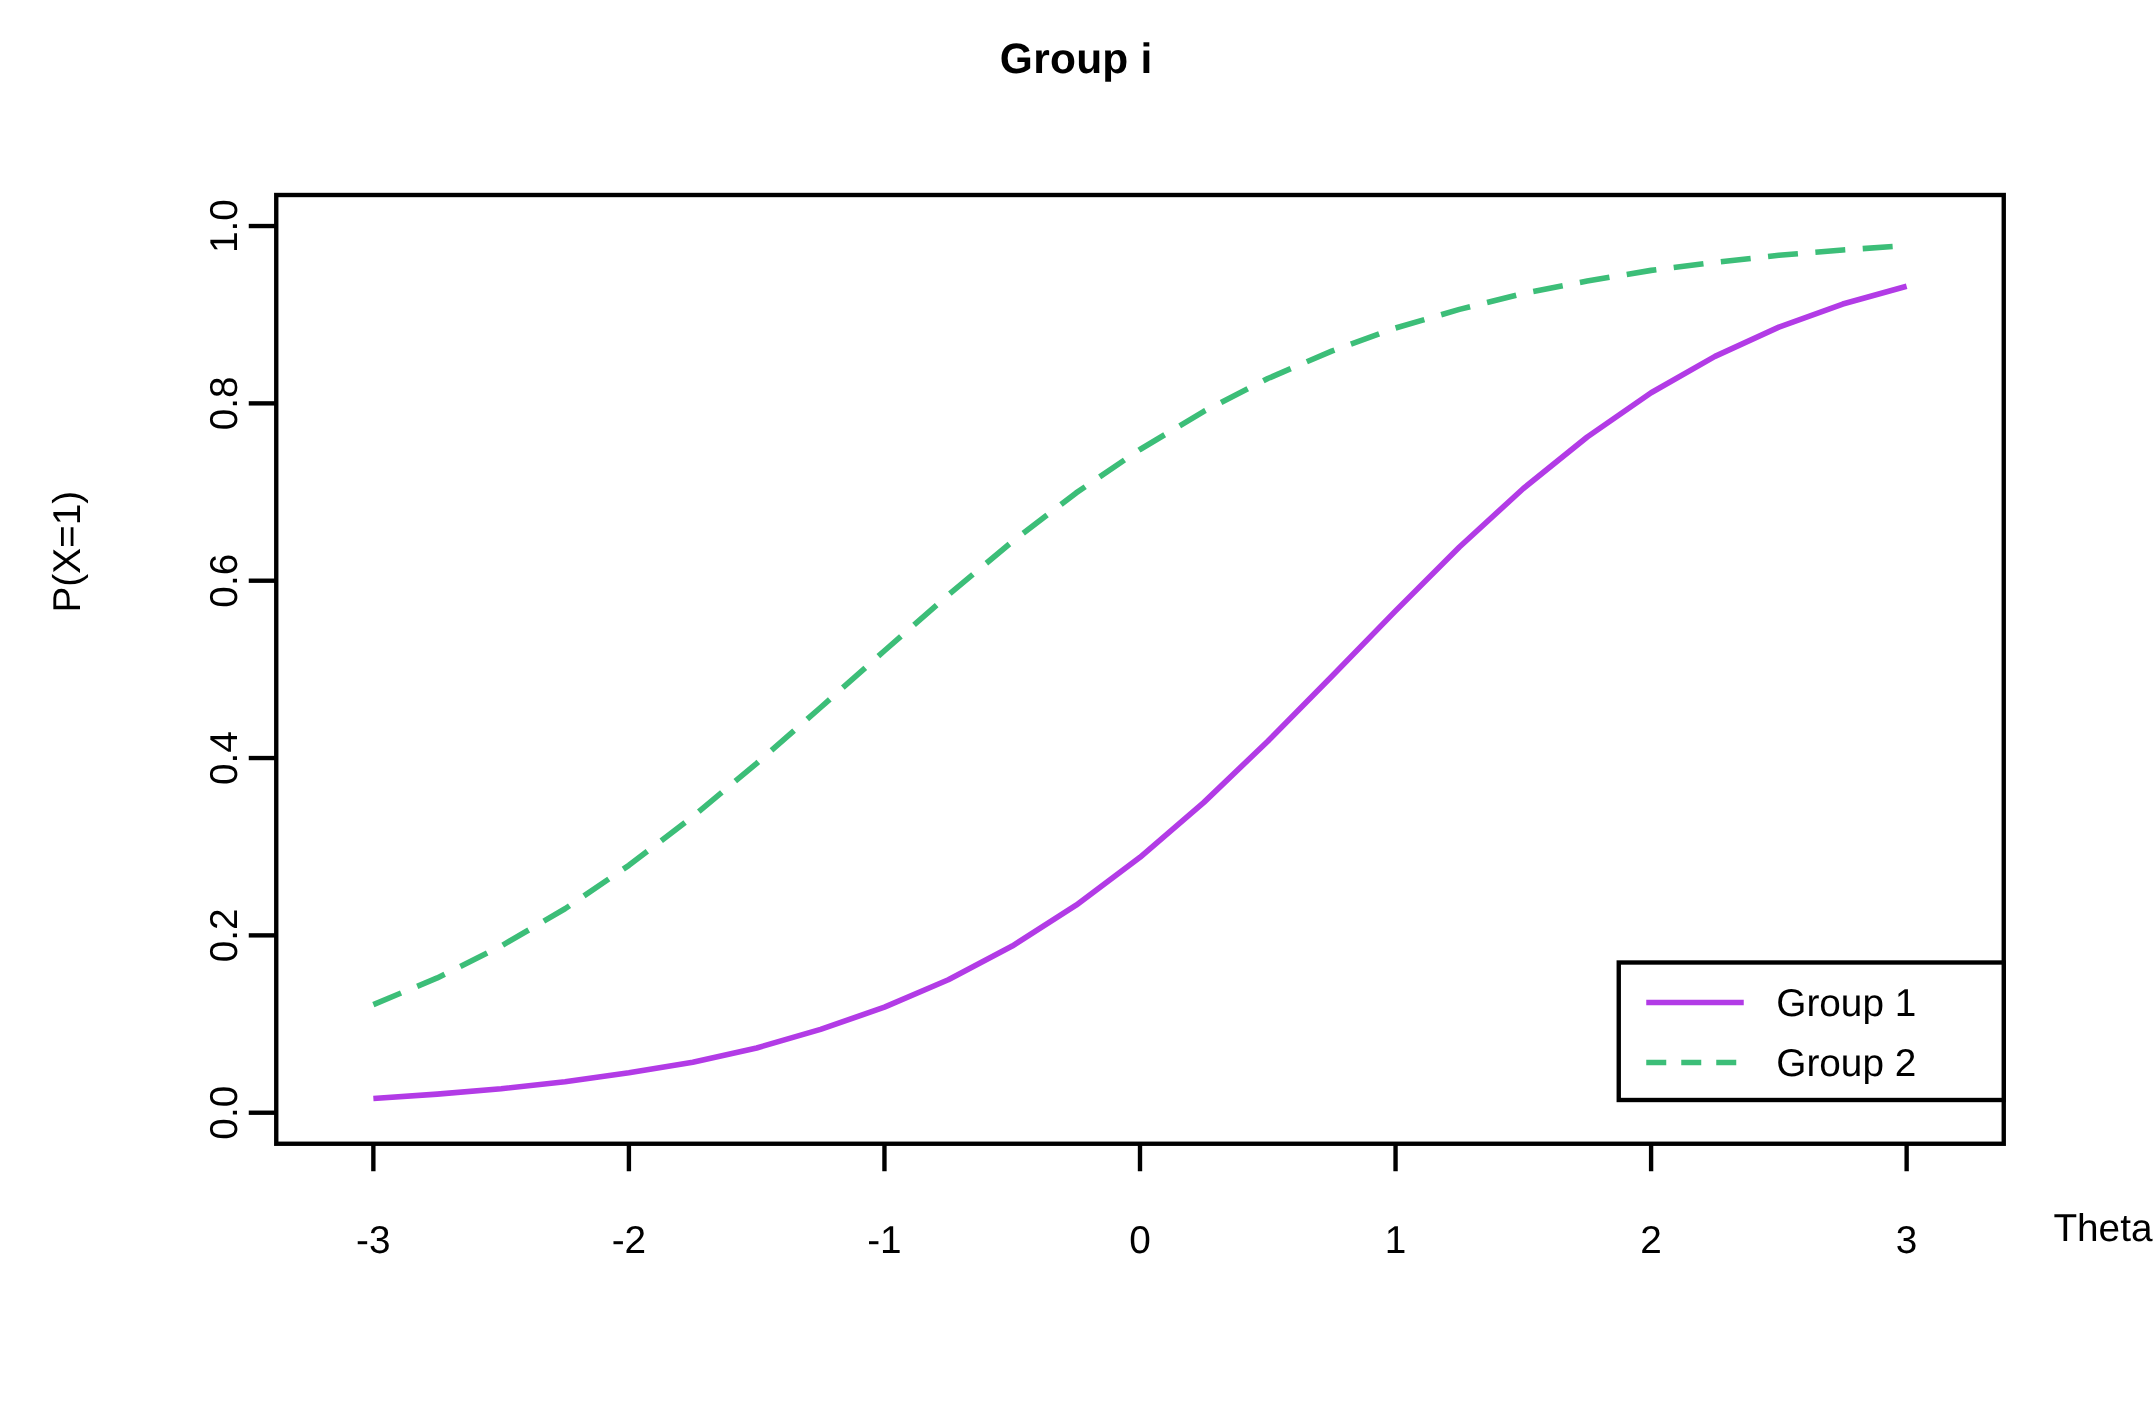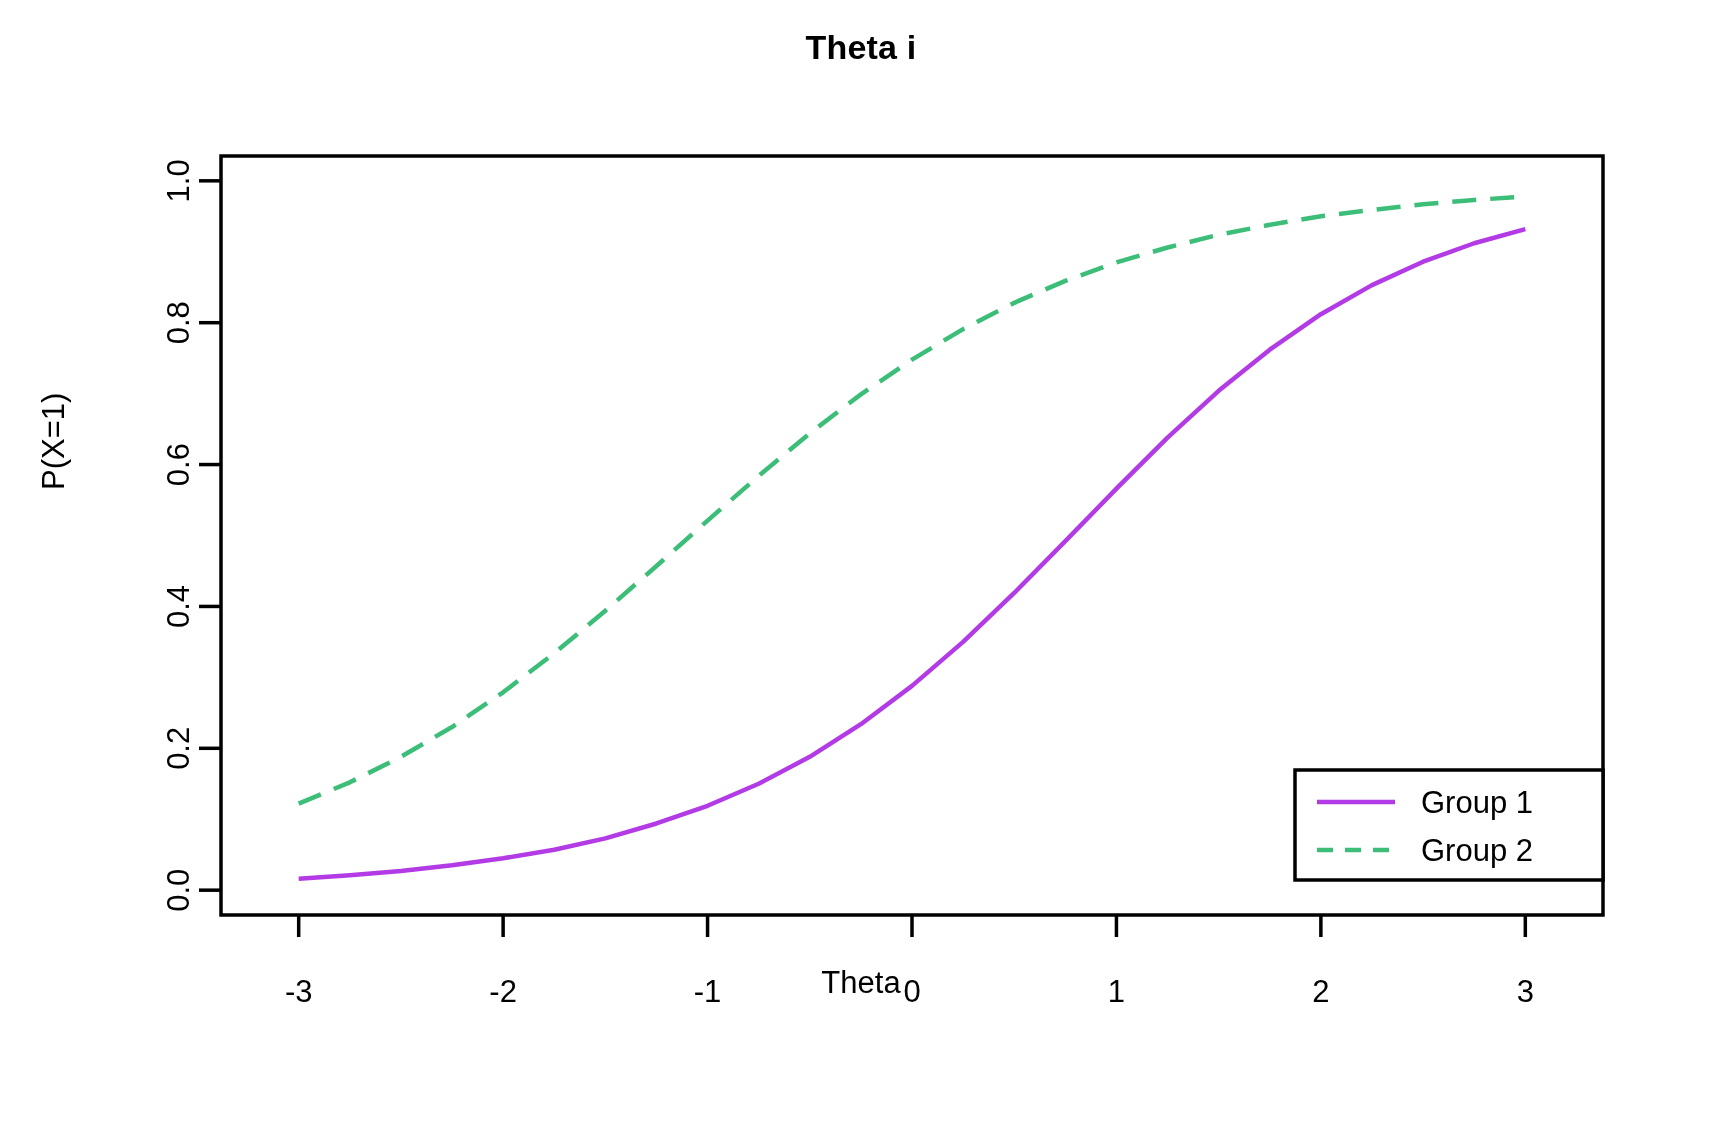--- a/index.html
+++ b/index.html
@@ -38,21 +38,21 @@
     color: #000000;
     transform: rotate(-90deg);
     transform-origin: left top;
     white-space: nowrap;
   }
   #x-axis-label {
     position: absolute;
     left: 0;
     top: 965px;
     width: 1722px;
-    text-align: center;
+    text-align: right;
     font-size: 31px;
     color: #000000;
   }
   svg#chart-svg {
     position: absolute;
     left: 0;
     top: 0;
   }
   .tick-text {
     font-family: "Liberation Sans", sans-serif;
@@ -63,21 +63,21 @@
     font-family: "Liberation Sans", sans-serif;
     font-size: 31px;
     fill: #000000;
   }
 </style>
 </head>
 <body>
 
 <div id="plot-root">
 
-  <div id="chart-title">Theta i</div>
+  <div id="chart-title">Group i</div>
 
   <div id="y-axis-label">P(X=1)</div>
 
   <div id="x-axis-label">Theta</div>
 
   <svg id="chart-svg" width="1722" height="1136">
 
     <rect id="plot-frame" x="221" y="156" width="1382" height="759" fill="none" stroke="#000000" stroke-width="3.5"></rect>
 
     <g id="x-ticks-group">

